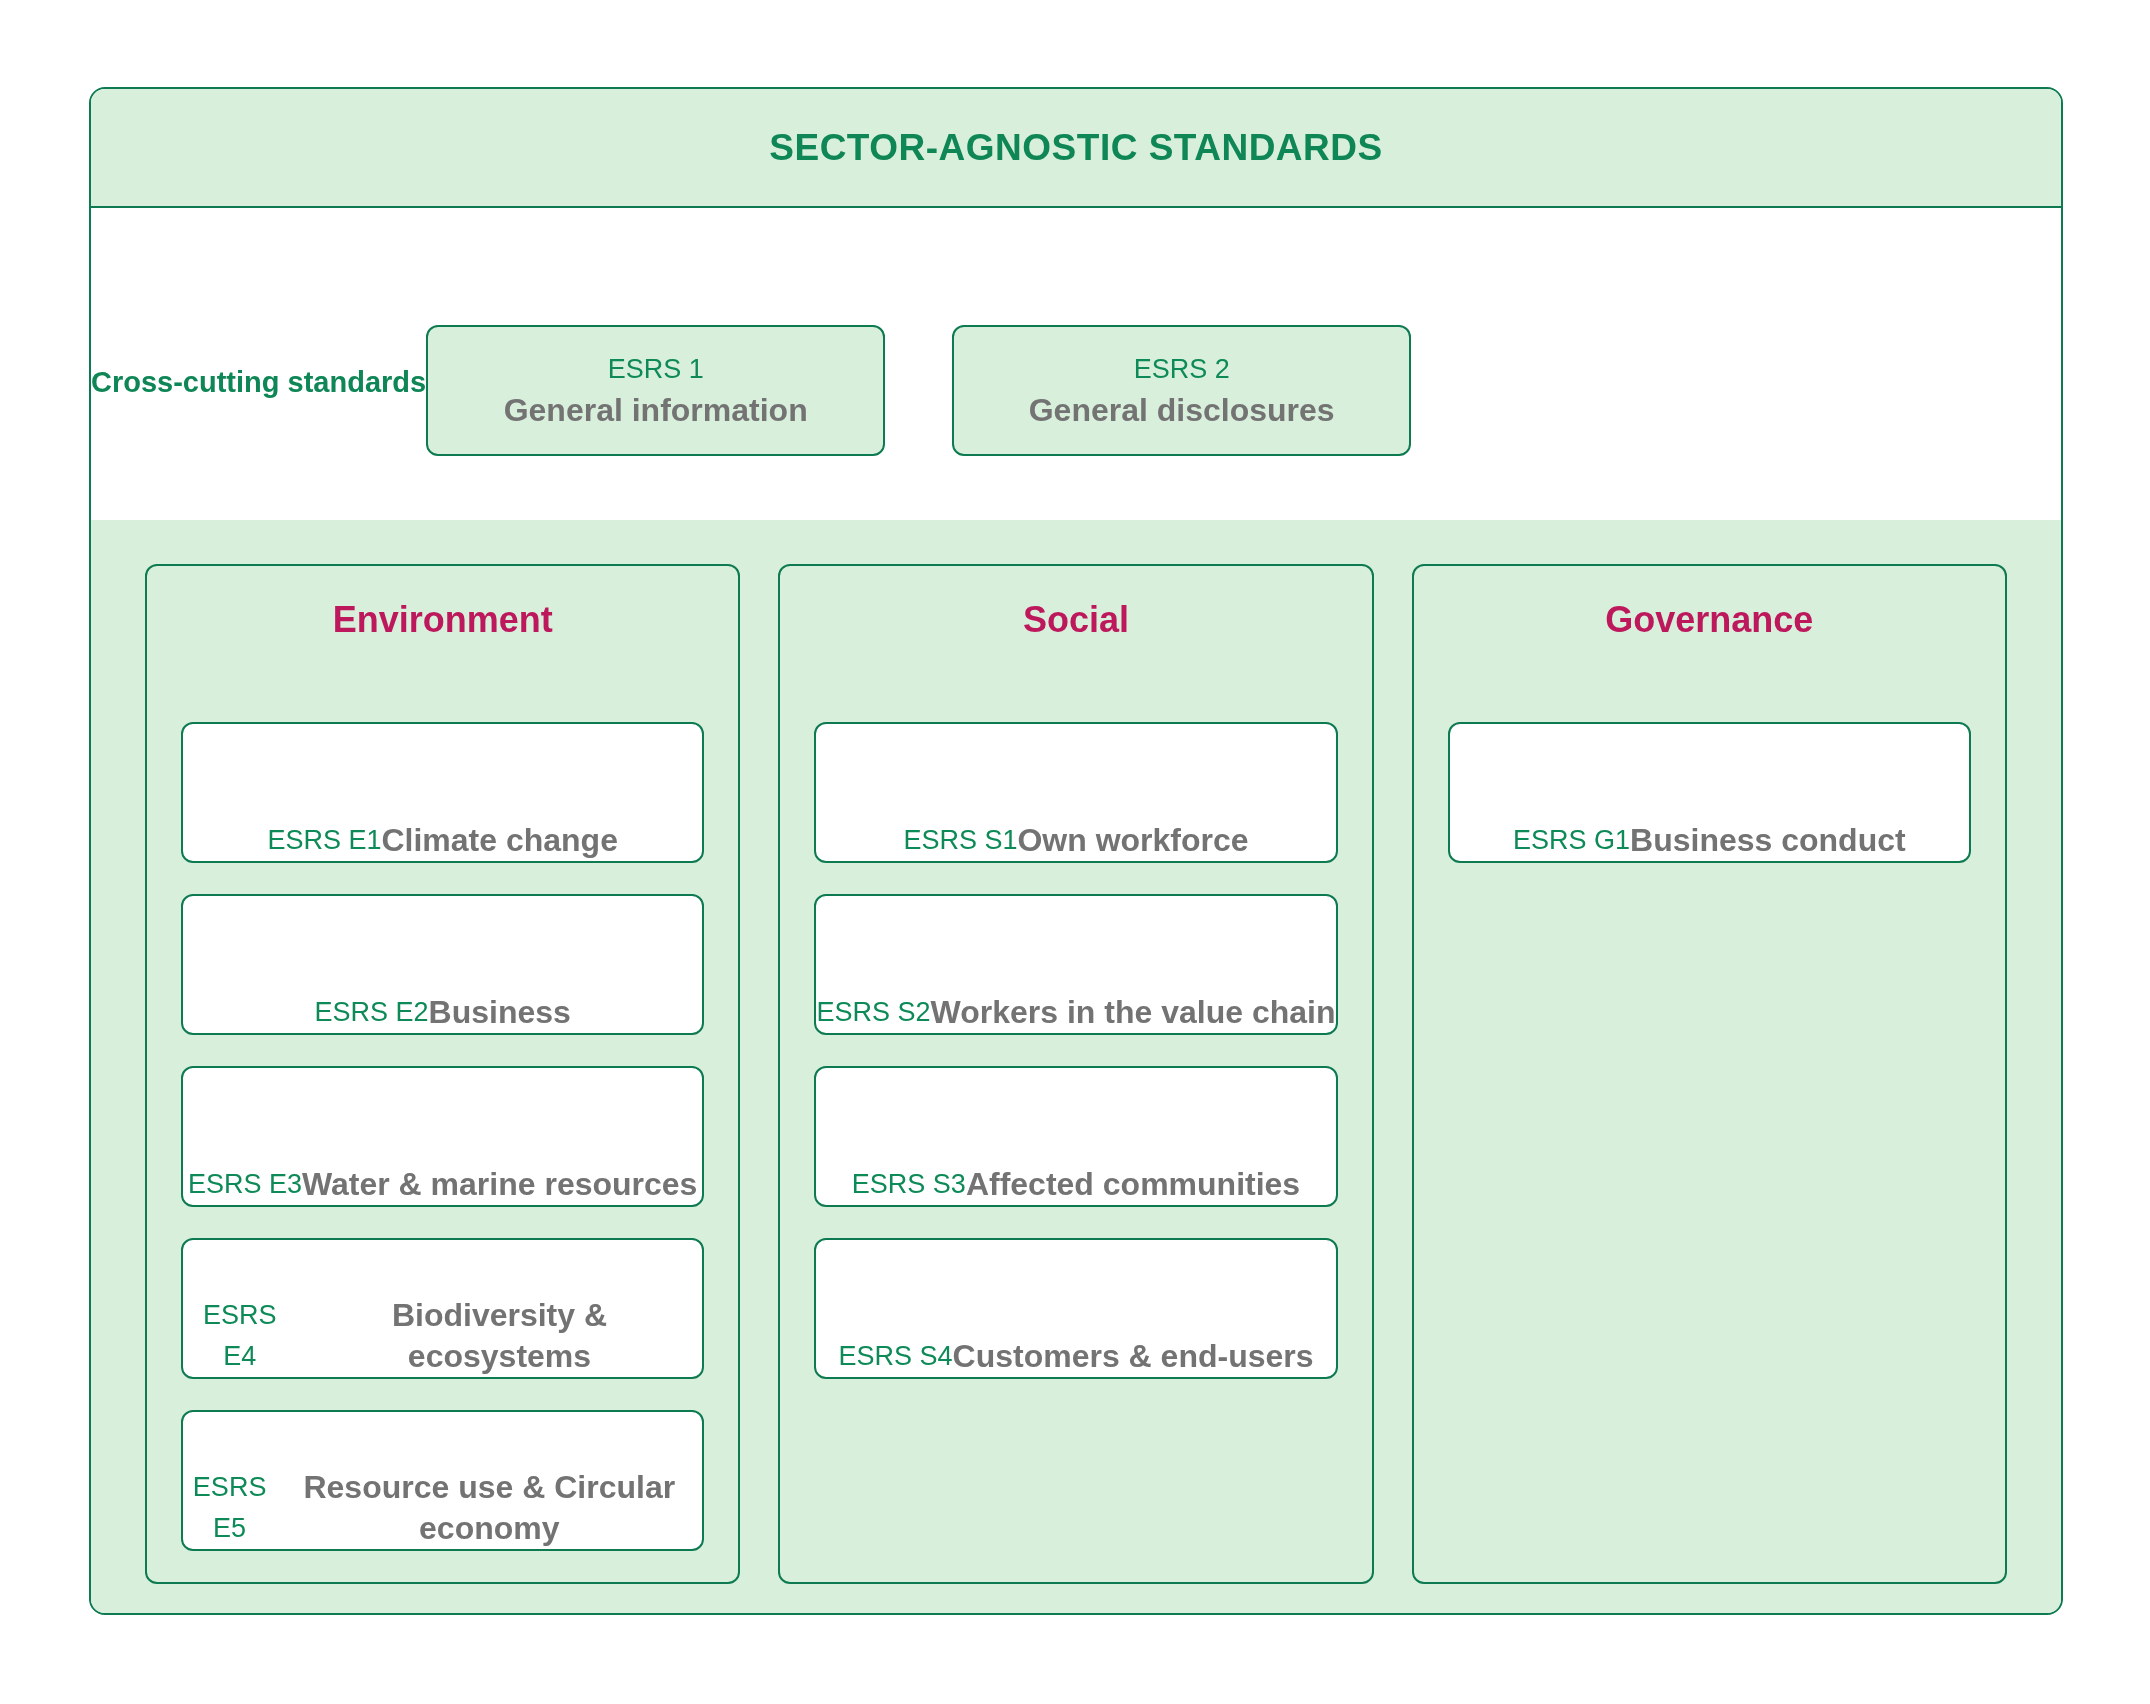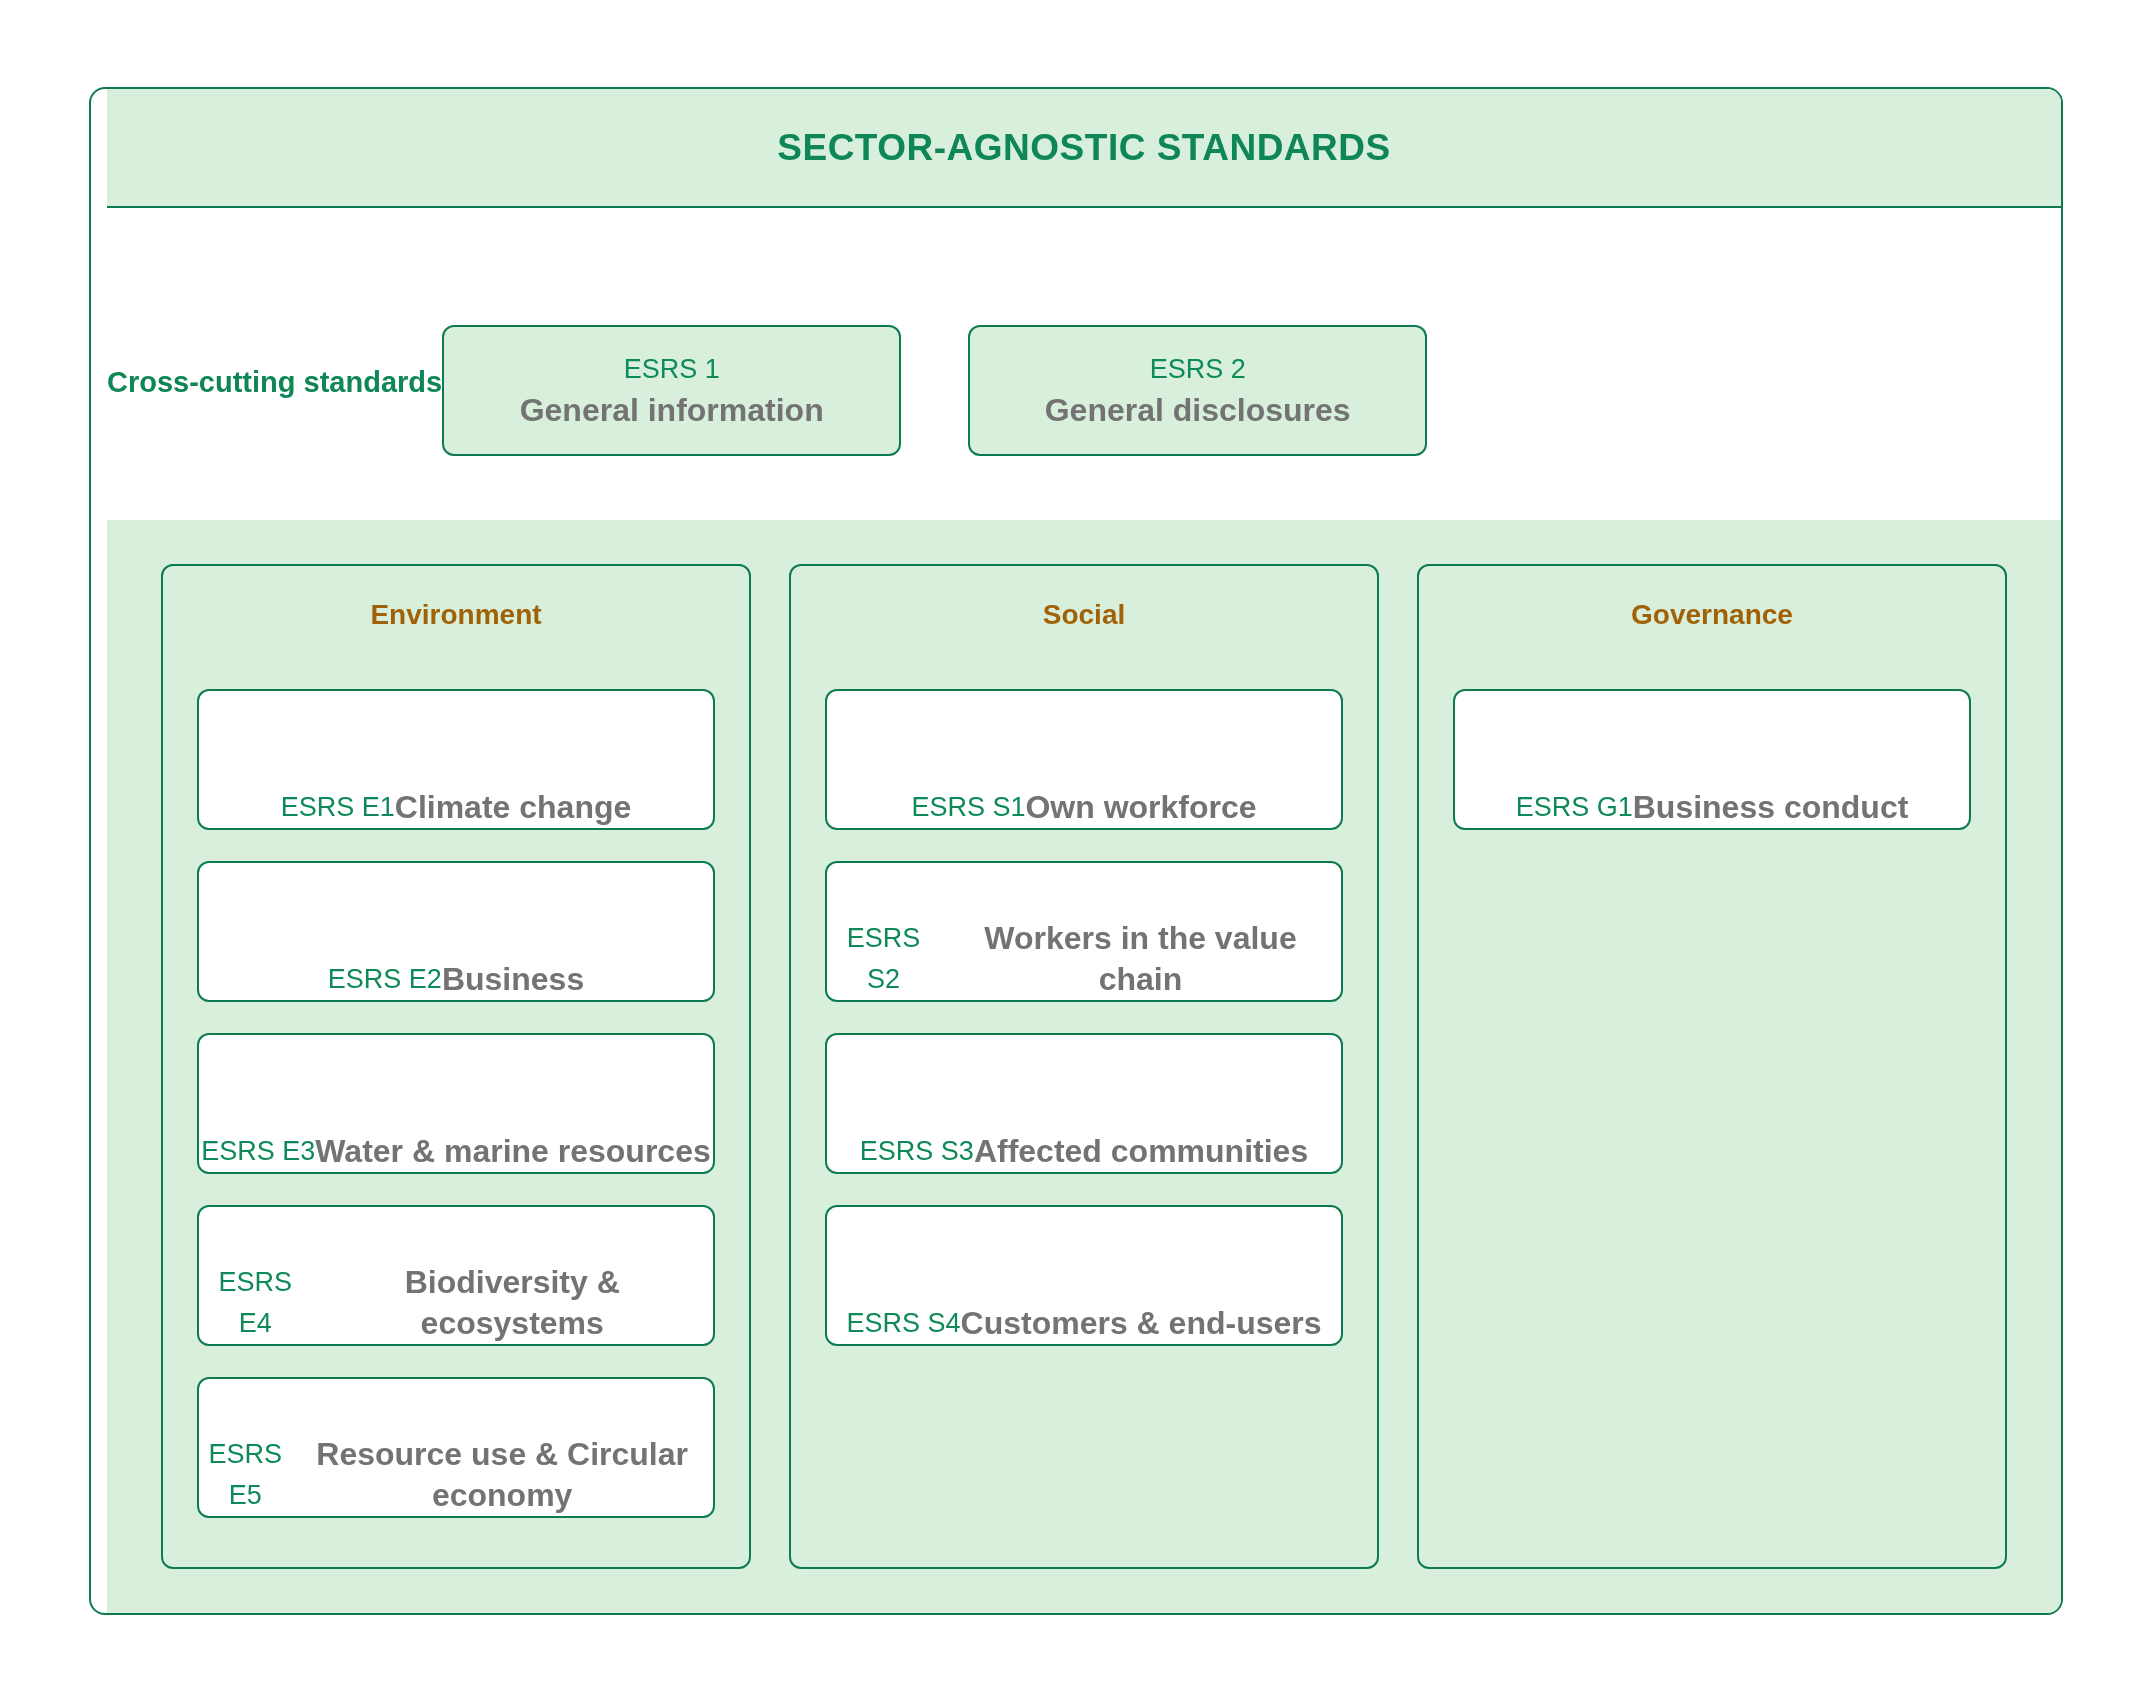--- a/index.html
+++ b/index.html
@@ -23,21 +23,20 @@
     top: 87px;
     width: 1974px;
     height: 1528px;
     border: 2.8px solid #0d7a51;
     border-radius: 16px;
     overflow: hidden;
     background: #ffffff;
     box-sizing: border-box;
     display: flex;
     flex-direction: column;
-    padding-left: 16px;
   }
   
   .band {
     height: 117px;
     flex: 0 0 117px;
     background: #d8efdb;
     border-bottom: 2.8px solid #0d7a51;
     display: flex;
     align-items: center;
     justify-content: center;
@@ -97,25 +96,25 @@
     border: 2.3px solid #0d7a51;
     border-radius: 12px;
     box-sizing: border-box;
     background: #d8efdb;
     display: flex;
     flex-direction: column;
     align-items: stretch;
   }
   .pillar-title {
     margin-top: 33px;
-    margin-bottom: 58px;
+    margin-bottom: 82px;
     text-align: center;
-    font-size: 28px;
-    font-weight: 700;
-    color: #a16207;
+    font-size: 36px;
+    font-weight: 700;
+    color: #be185d;
     line-height: 1.15;
   }
   .item-box {
     margin: 0 34px 31px 34px;
     height: 141px;
     flex: 0 0 141px;
     box-sizing: border-box;
     background: #ffffff;
     border: 2.3px solid #0d7a51;
     border-radius: 12px;

